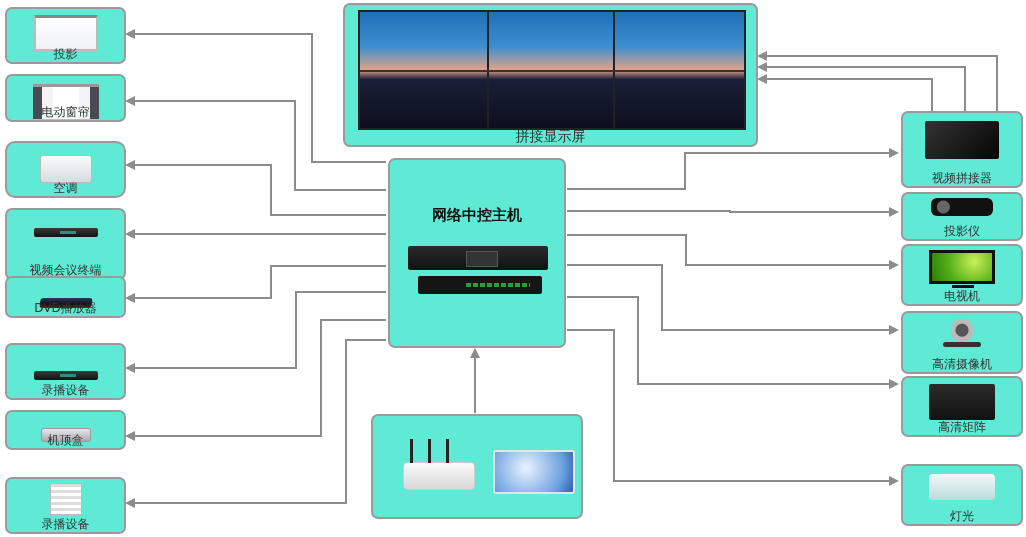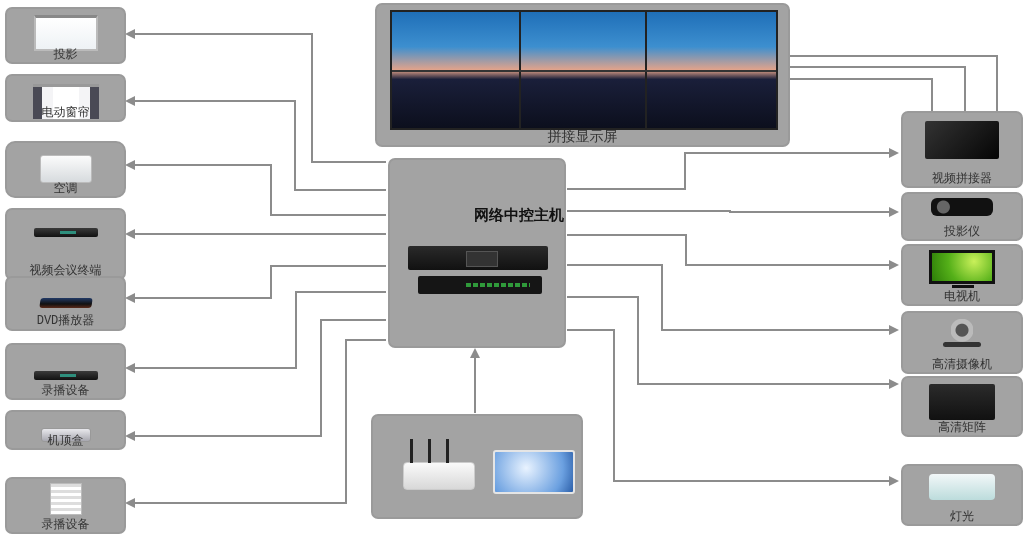--- a/index.html
+++ b/index.html
@@ -1,22 +1,22 @@
 <!DOCTYPE html>
 <html><head>
 <meta charset="utf-8">
 <style>
   html, body { margin:0; padding:0; background:#ffffff; }
   body { width:1026px; height:537px; position:relative; overflow:hidden;
          font-family: "DejaVu Sans", "Liberation Sans", sans-serif; color:#222; }
-  .box { position:absolute; border:2px solid #9a9a9a; border-radius:7px; background:#a3a3a3; box-sizing:border-box; }
+  .box { position:absolute; border:2px solid #9a9a9a; border-radius:7px; background:#5eead4; box-sizing:border-box; }
   .lbl { position:absolute; left:0; right:0; bottom:1px; text-align:center; font-size:12px; line-height:14px; color:#333; white-space:nowrap; }
   .img { position:absolute; left:50%; transform:translateX(-50%); }
   svg.wires { position:absolute; left:0; top:0; width:1026px; height:537px; pointer-events:none; }
-  .title-main { position:absolute; top:46px; left:0; right:0; text-align:right; font-size:15px; font-weight:bold; color:#111; }
+  .title-main { position:absolute; top:46px; left:0; right:0; text-align:center; font-size:15px; font-weight:bold; color:#111; }
 
   
   .screen-proj { width:64px; height:36px; top:6px; background:linear-gradient(#fff,#eef2f5); border:2px solid #bbb; border-top:3px solid #888; box-sizing:border-box; }
   .curtain { width:66px; height:32px; top:8px; background:linear-gradient(90deg,#4a4a55 0 14%, #f4f4f6 14% 30%, #fff 30% 70%, #f4f4f6 70% 86%, #4a4a55 86% 100%); border-top:3px solid #999; }
   .ac { width:50px; height:26px; top:12px; background:linear-gradient(#fbfbfb,#d7dbde); border:1px solid #bbb; border-radius:3px; }
   .rack1u { width:64px; height:9px; top:18px; background:linear-gradient(#3a3a3a,#111); border-radius:2px; }
   .rack1u::after { content:""; position:absolute; left:26px; top:3px; width:16px; height:3px; background:#2e8f7d; }
   .dvd { width:52px; height:10px; top:20px; background:linear-gradient(#223a66,#111 60%, #5a2a1a); border-radius:3px; transform:translateX(-50%) skewX(-8deg); }
   .stb { width:48px; height:12px; top:16px; background:linear-gradient(#e8e8ec,#a8a8b0); border-radius:3px; border:1px solid #999; }
   .lift { width:30px; height:30px; top:4px; background:repeating-linear-gradient(#ddd 0 3px,#fff 3px 6px); border:1px solid #bbb; }
@@ -69,21 +69,21 @@
     <polyline points="567,330 614,330 614,481 897,481" marker-end="url(#ah)"></polyline>
 
     <polyline points="997,111 997,56 759,56" marker-end="url(#ah)"></polyline>
     <polyline points="965,111 965,67 759,67" marker-end="url(#ah)"></polyline>
     <polyline points="932,111 932,79 759,79" marker-end="url(#ah)"></polyline>
 
     <polyline points="475,413 475,350" marker-end="url(#ah)"></polyline>
   </g>
 </svg>
 
-<div class="box" style="left:343px; top:3px; width:415px; height:144px;margin-left:32px;">
+<div class="box" style="left:343px; top:3px; width:415px; height:144px;">
   <div class="wall">
     <div class="v1"></div>
       <div class="v2"></div>
       <div class="h1"></div>
   </div>
   <div class="lbl" style="font-size:14px; bottom:2px;">拼接显示屏</div>
 </div>
 
 <div class="box" style="left:388px; top:158px; width:178px; height:190px;">
   <div class="title-main">网络中控主机</div>
@@ -105,21 +105,21 @@
   <div class="lbl">电动窗帘</div>
 </div>
 <div class="box" style="left:5px; top:141px; width:121px; height:57px;border-radius:10px;">
   <div class="img ac"></div>
   <div class="lbl">空调</div>
 </div>
 <div class="box" style="left:5px; top:208px; width:121px; height:72px;text-decoration:underline;">
   <div class="img rack1u"></div>
   <div class="lbl">视频会议终端</div>
 </div>
-<div class="box" style="left:5px; top:276px; width:121px; height:55px;font-family:Liberation Mono, monospace;">
+<div class="box" style="left:5px; top:276px; width:121px; height:42px;">
   <div class="img dvd"></div>
   <div class="lbl">DVD播放器</div>
 </div>
 <div class="box" style="left:5px; top:343px; width:121px; height:57px;">
   <div class="img rack1u" style="top:26px;"></div>
   <div class="lbl">录播设备</div>
 </div>
 <div class="box" style="left:5px; top:410px; width:121px; height:40px;">
   <div class="img stb"></div>
   <div class="lbl">机顶盒</div>

